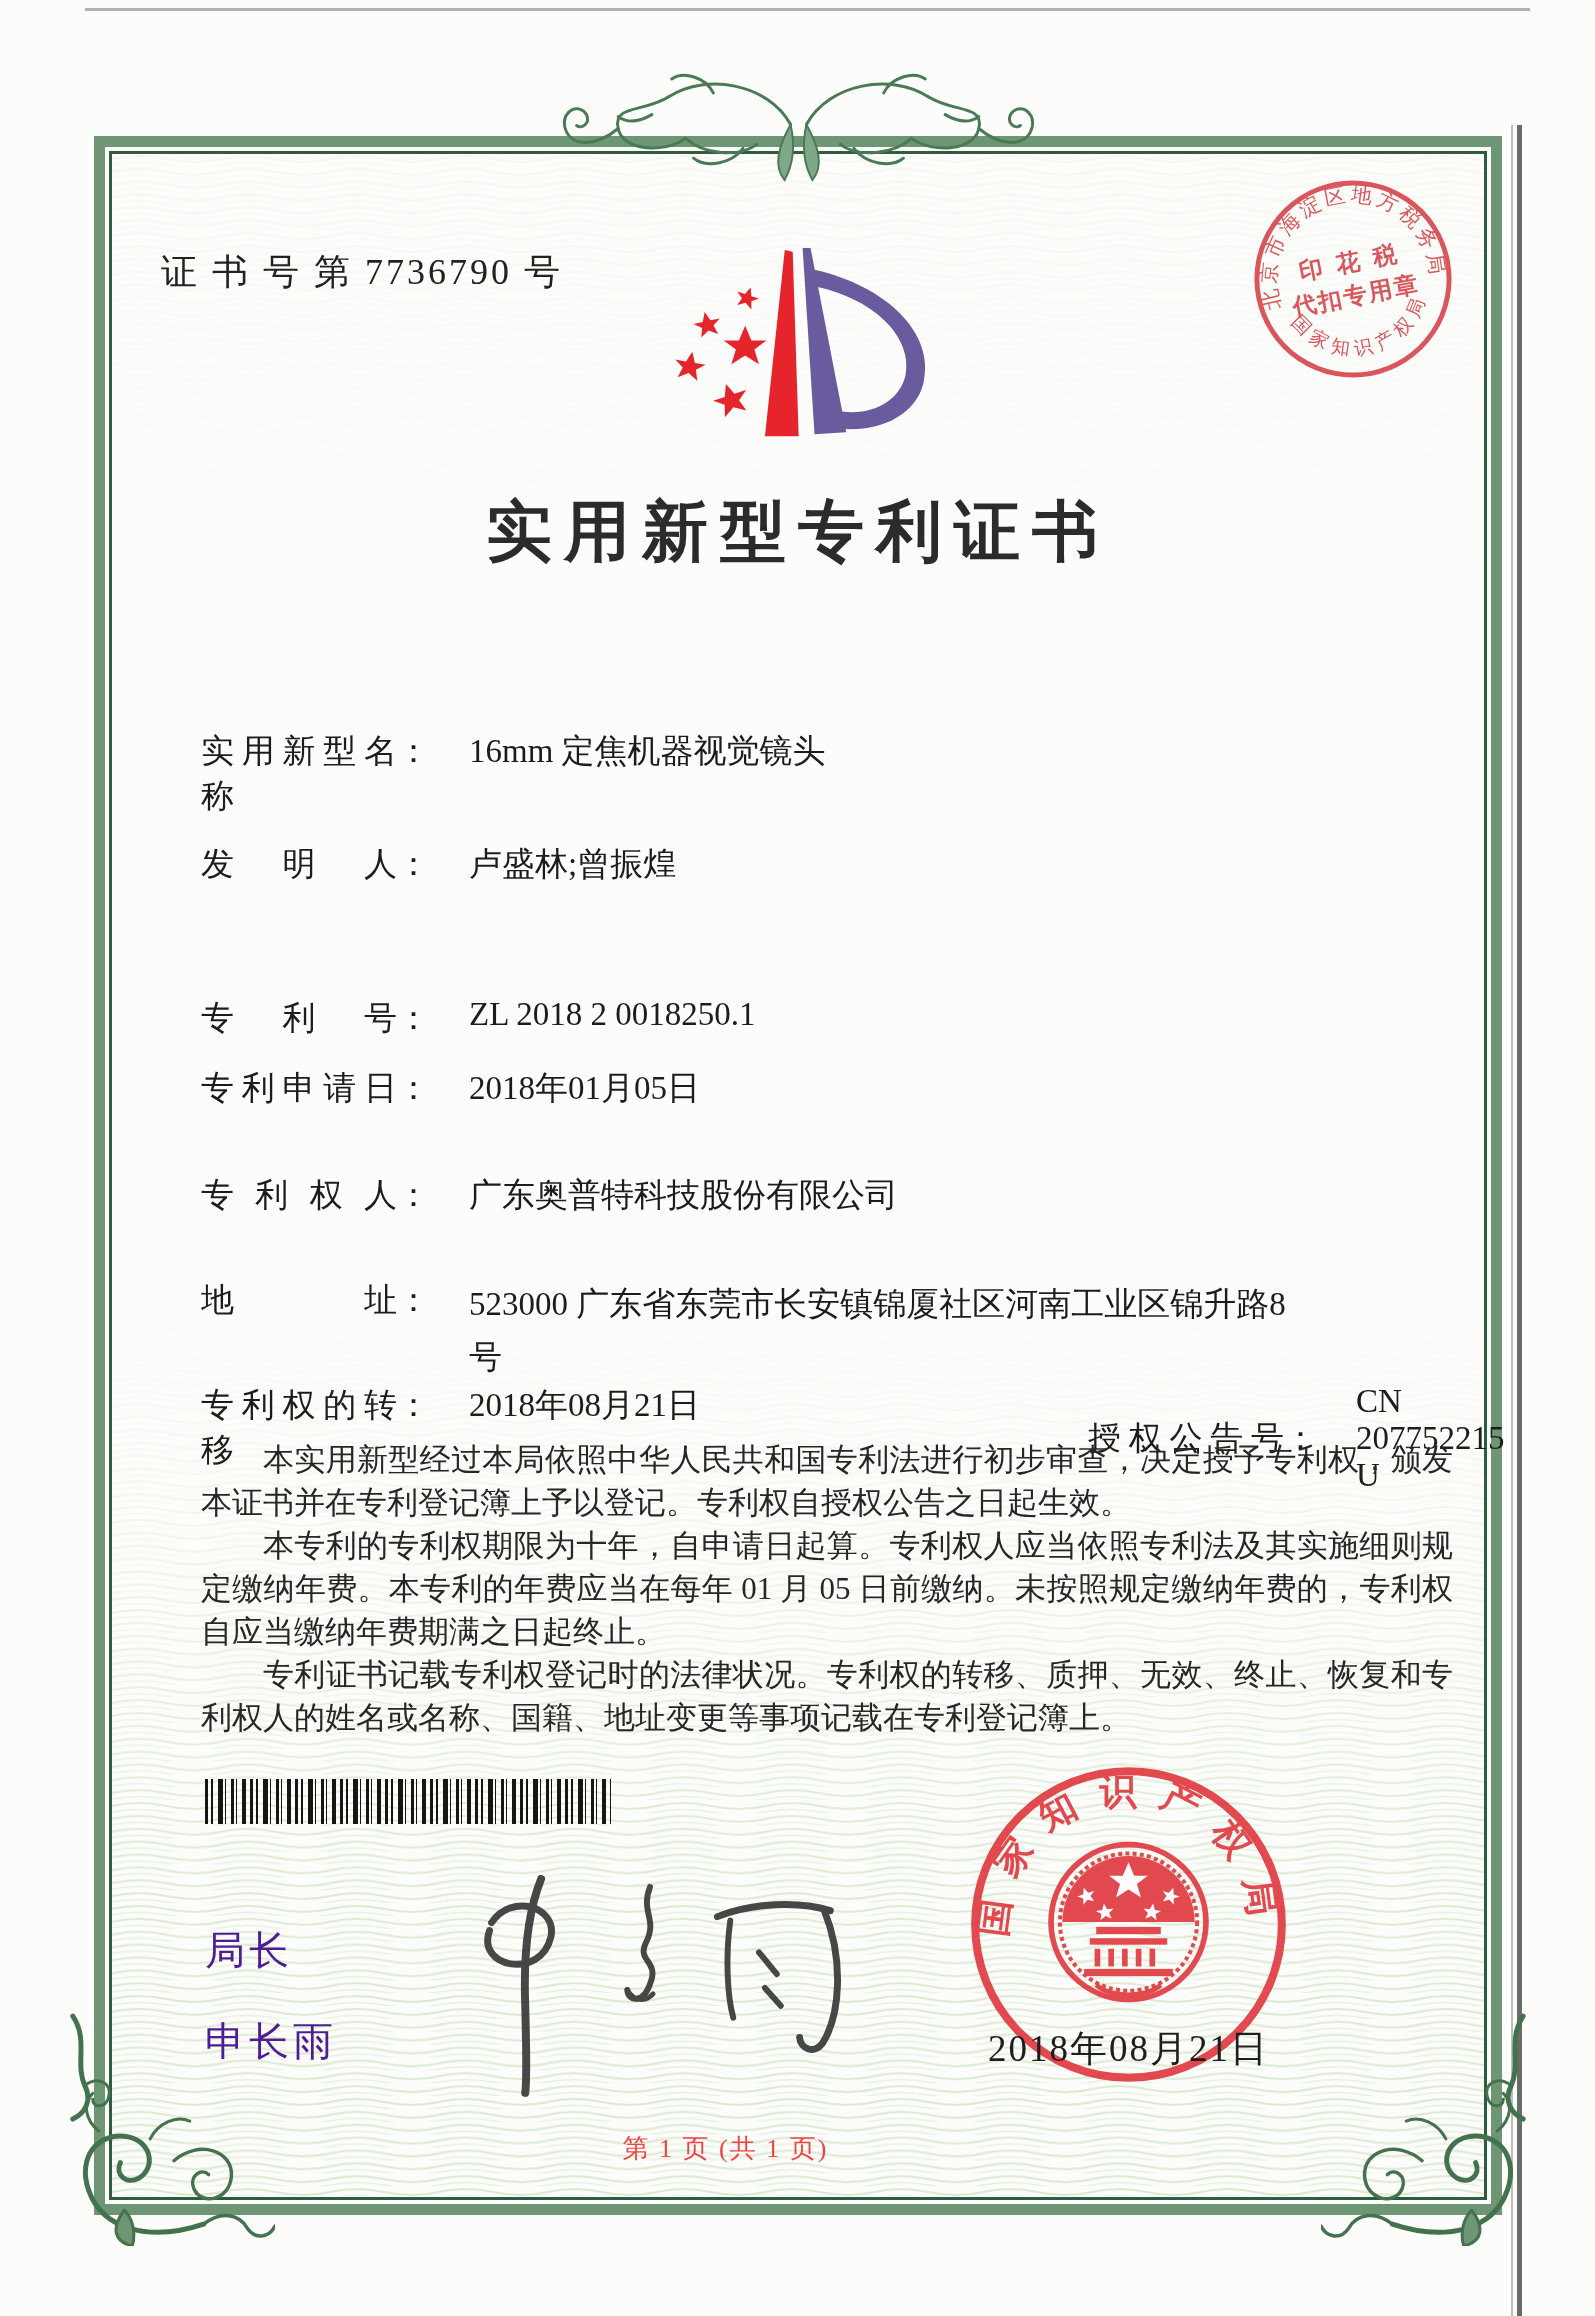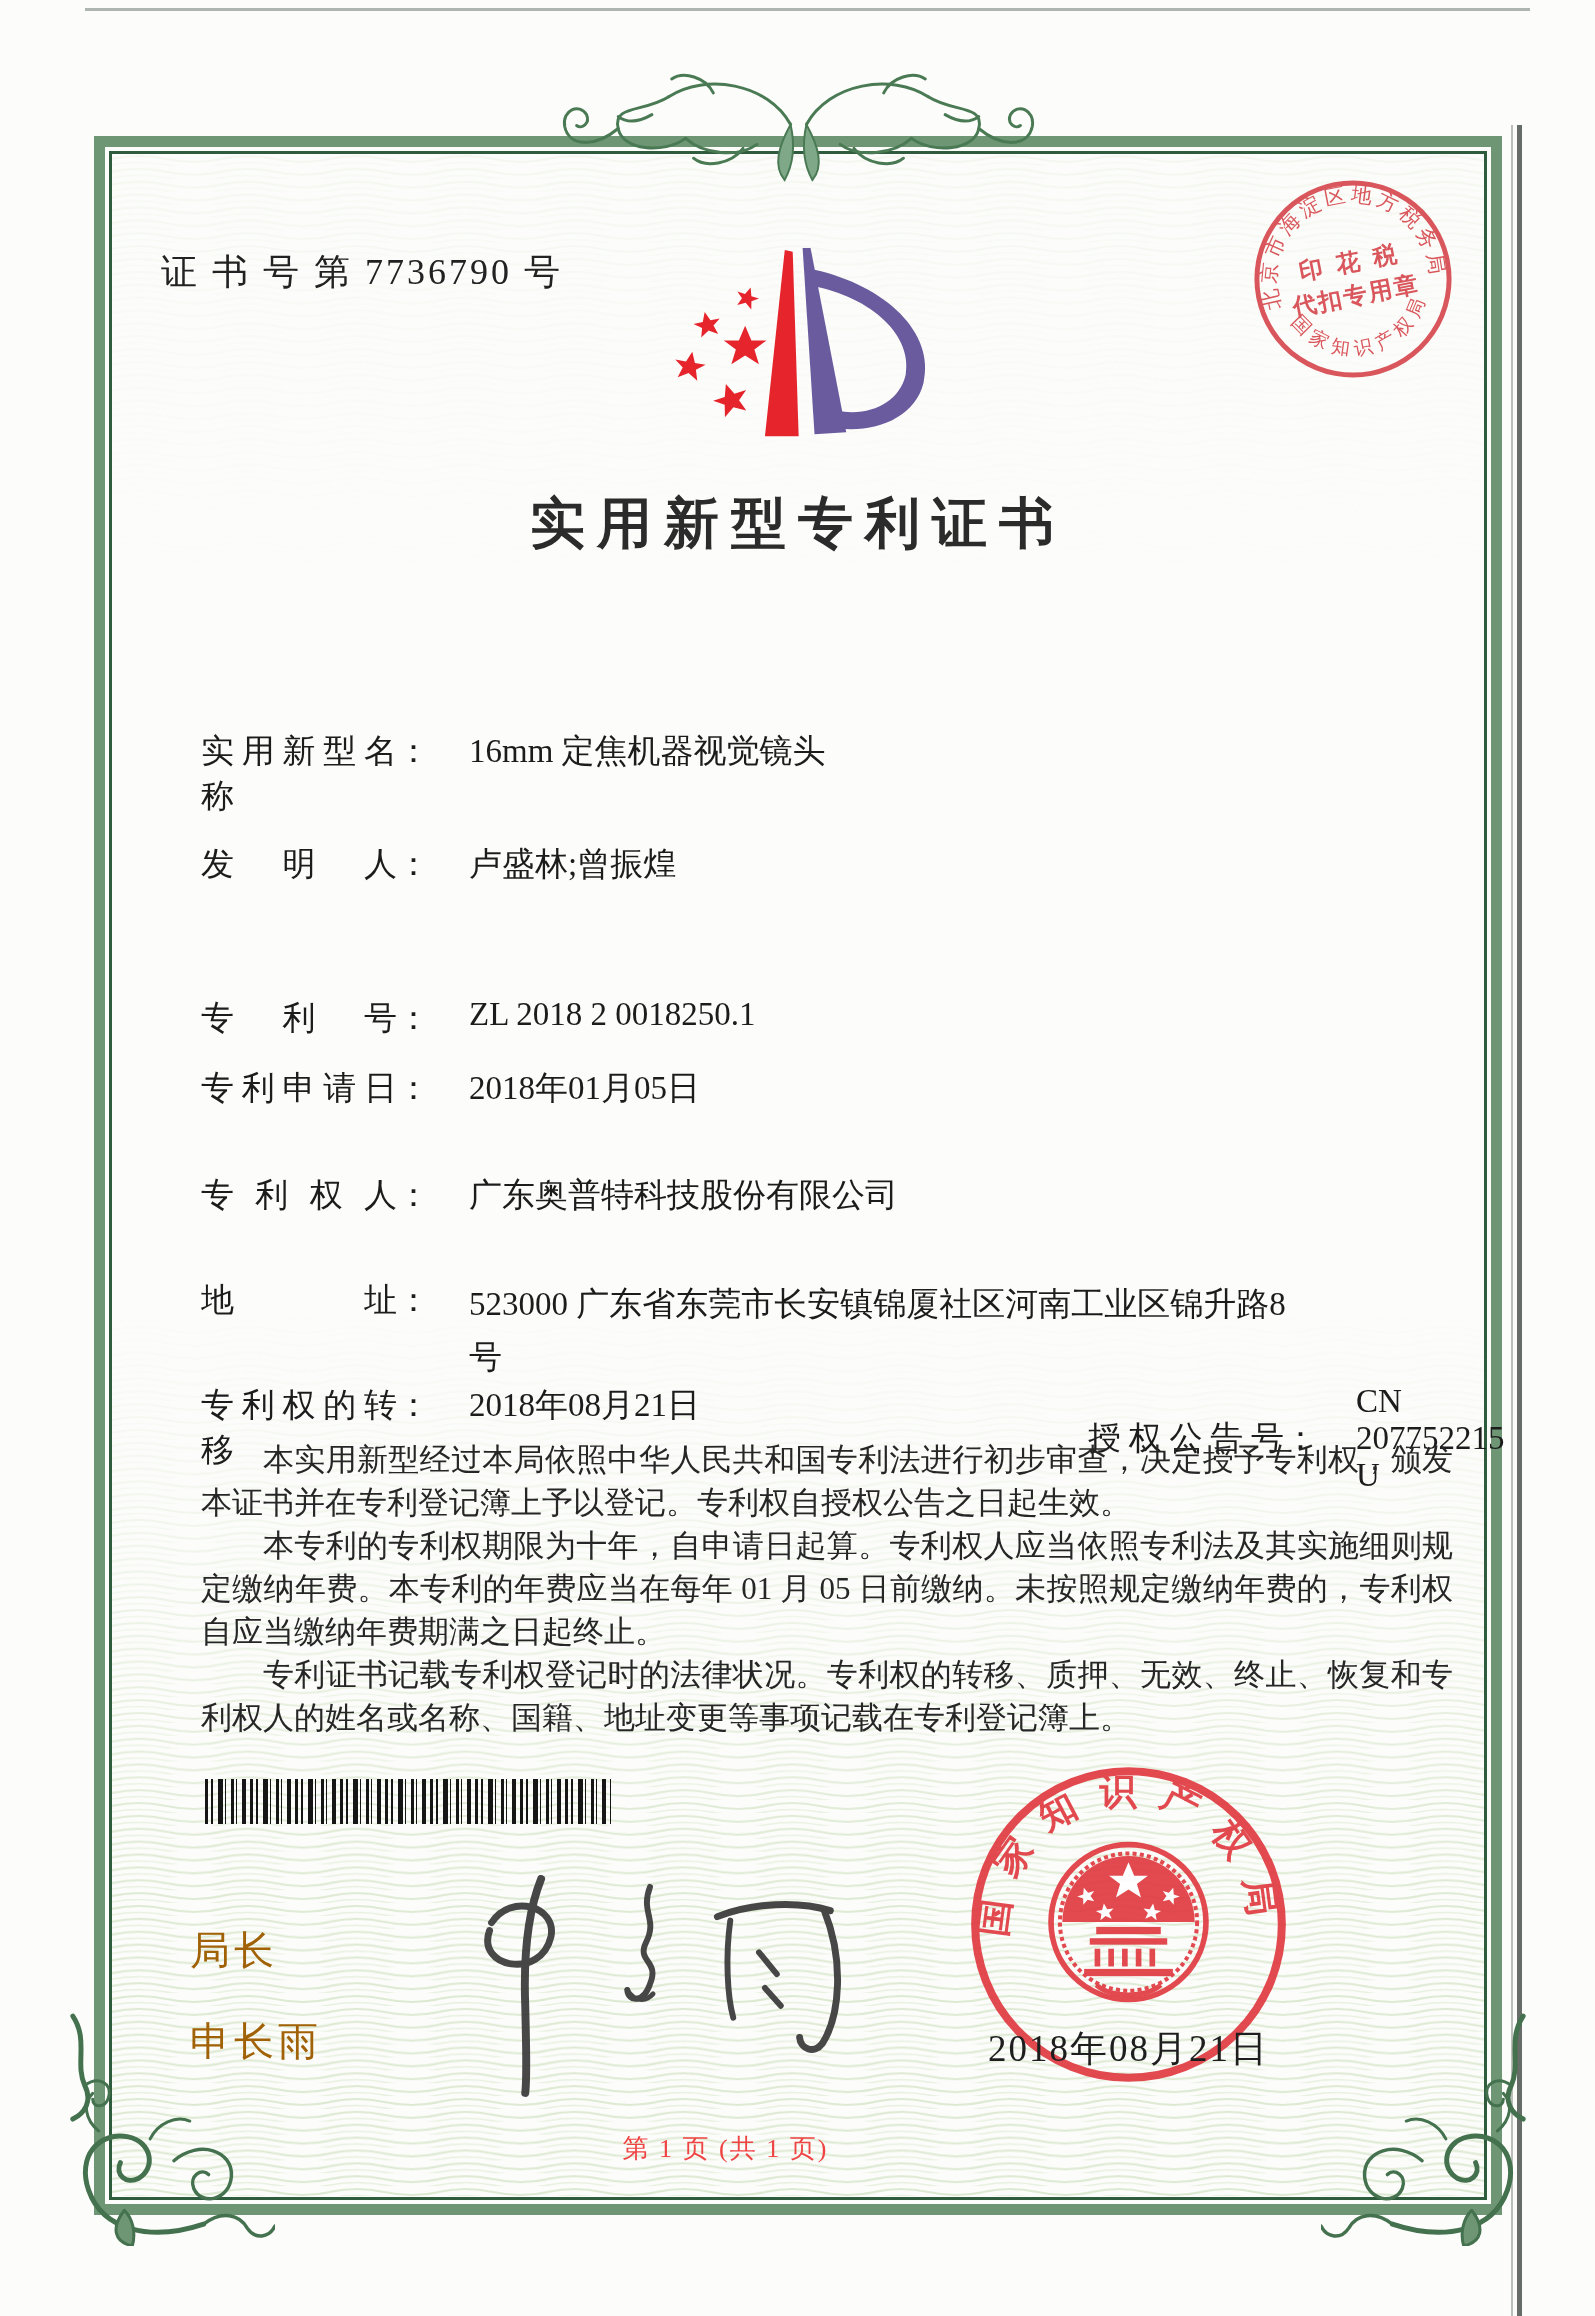--- a/index.html
+++ b/index.html
@@ -20,41 +20,41 @@
     -webkit-mask-image:linear-gradient(180deg,rgba(0,0,0,.28) 0%,rgba(0,0,0,.10) 9%,rgba(0,0,0,0) 22%,rgba(0,0,0,0) 56%,rgba(0,0,0,.5) 72%,rgba(0,0,0,.95) 83%,#000 100%);
     mask-image:linear-gradient(180deg,rgba(0,0,0,.28) 0%,rgba(0,0,0,.10) 9%,rgba(0,0,0,0) 22%,rgba(0,0,0,0) 56%,rgba(0,0,0,.5) 72%,rgba(0,0,0,.95) 83%,#000 100%);}
   .flourish{position:absolute;pointer-events:none;}
   .fl-top{left:535px;top:63px;width:527px;height:129px;}
   .fl-bl{left:55px;top:2012px;width:220px;height:234px;}
   .fl-br{left:1321px;top:2012px;width:220px;height:234px;transform:scaleX(-1);}
   
   .certno{position:absolute;left:161px;top:248px;font-size:36px;letter-spacing:3px;color:#222;}
   .logo{position:absolute;left:648px;top:226px;width:337px;height:246px;}
   .title{position:absolute;left:0;top:487px;width:1596px;text-align:center;
-    font-size:55px;font-weight:600;letter-spacing:12px;color:#2b2b2b;}
+    font-size:66px;font-weight:600;letter-spacing:12px;color:#2b2b2b;}
   
   .row{position:absolute;left:201px;font-size:33px;display:flex;align-items:flex-start;color:#1c1c1c;}
   .lbl{display:inline-block;width:196px;text-align:justify;text-align-last:justify;flex:none;}
   .colon{display:inline-block;width:36px;flex:none;}
   .val{display:inline-block;margin-left:36px;}
   .val-wrap{width:970px;line-height:1.62;}
   .val-line2{display:block;}
   .row-right{position:absolute;left:887px;top:0;display:flex;font-size:33px;align-items:center;}
   
   .body{position:absolute;left:201px;top:1438px;width:1252px;font-size:31px;line-height:43px;
     text-align:justify;color:#262626;}
   .body p{margin:0;text-indent:2em;}
   
   .barcode{position:absolute;left:205px;top:1779px;width:406px;height:45px;
     background:repeating-linear-gradient(90deg,
       #161616 0 3px,transparent 3px 6px,#161616 6px 8px,transparent 8px 13px,
       #161616 13px 18px,transparent 18px 20px,#161616 20px 21px,transparent 21px 26px,
       #161616 26px 29px,transparent 29px 31px,#161616 31px 32px,transparent 32px 37px,
       #161616 37px 41px,transparent 41px 45px);}
-  .signer{position:absolute;left:190px;font-size:40px;color:#a16207;letter-spacing:4px;}
+  .signer{position:absolute;left:205px;font-size:40px;color:#4c1d95;letter-spacing:4px;}
   .signer-title{top:1923px;}
   .signer-name{top:2014px;}
   .signature{position:absolute;left:446px;top:1857px;width:416px;height:248px;}
   .seal{position:absolute;left:955px;top:1751px;width:347px;height:347px;opacity:.92;}
   .seal-date{position:absolute;left:980px;top:2024px;width:297px;text-align:center;
     font-size:37px;letter-spacing:2px;color:#1e1e1e;}
   .tax-stamp{position:absolute;left:1249px;top:175px;width:208px;height:208px;
     transform:rotate(-11deg);opacity:.92;}
   .footer{position:absolute;left:554px;top:2131px;width:343px;text-align:center;
     font-size:26px;letter-spacing:2px;color:#ef4444;}

